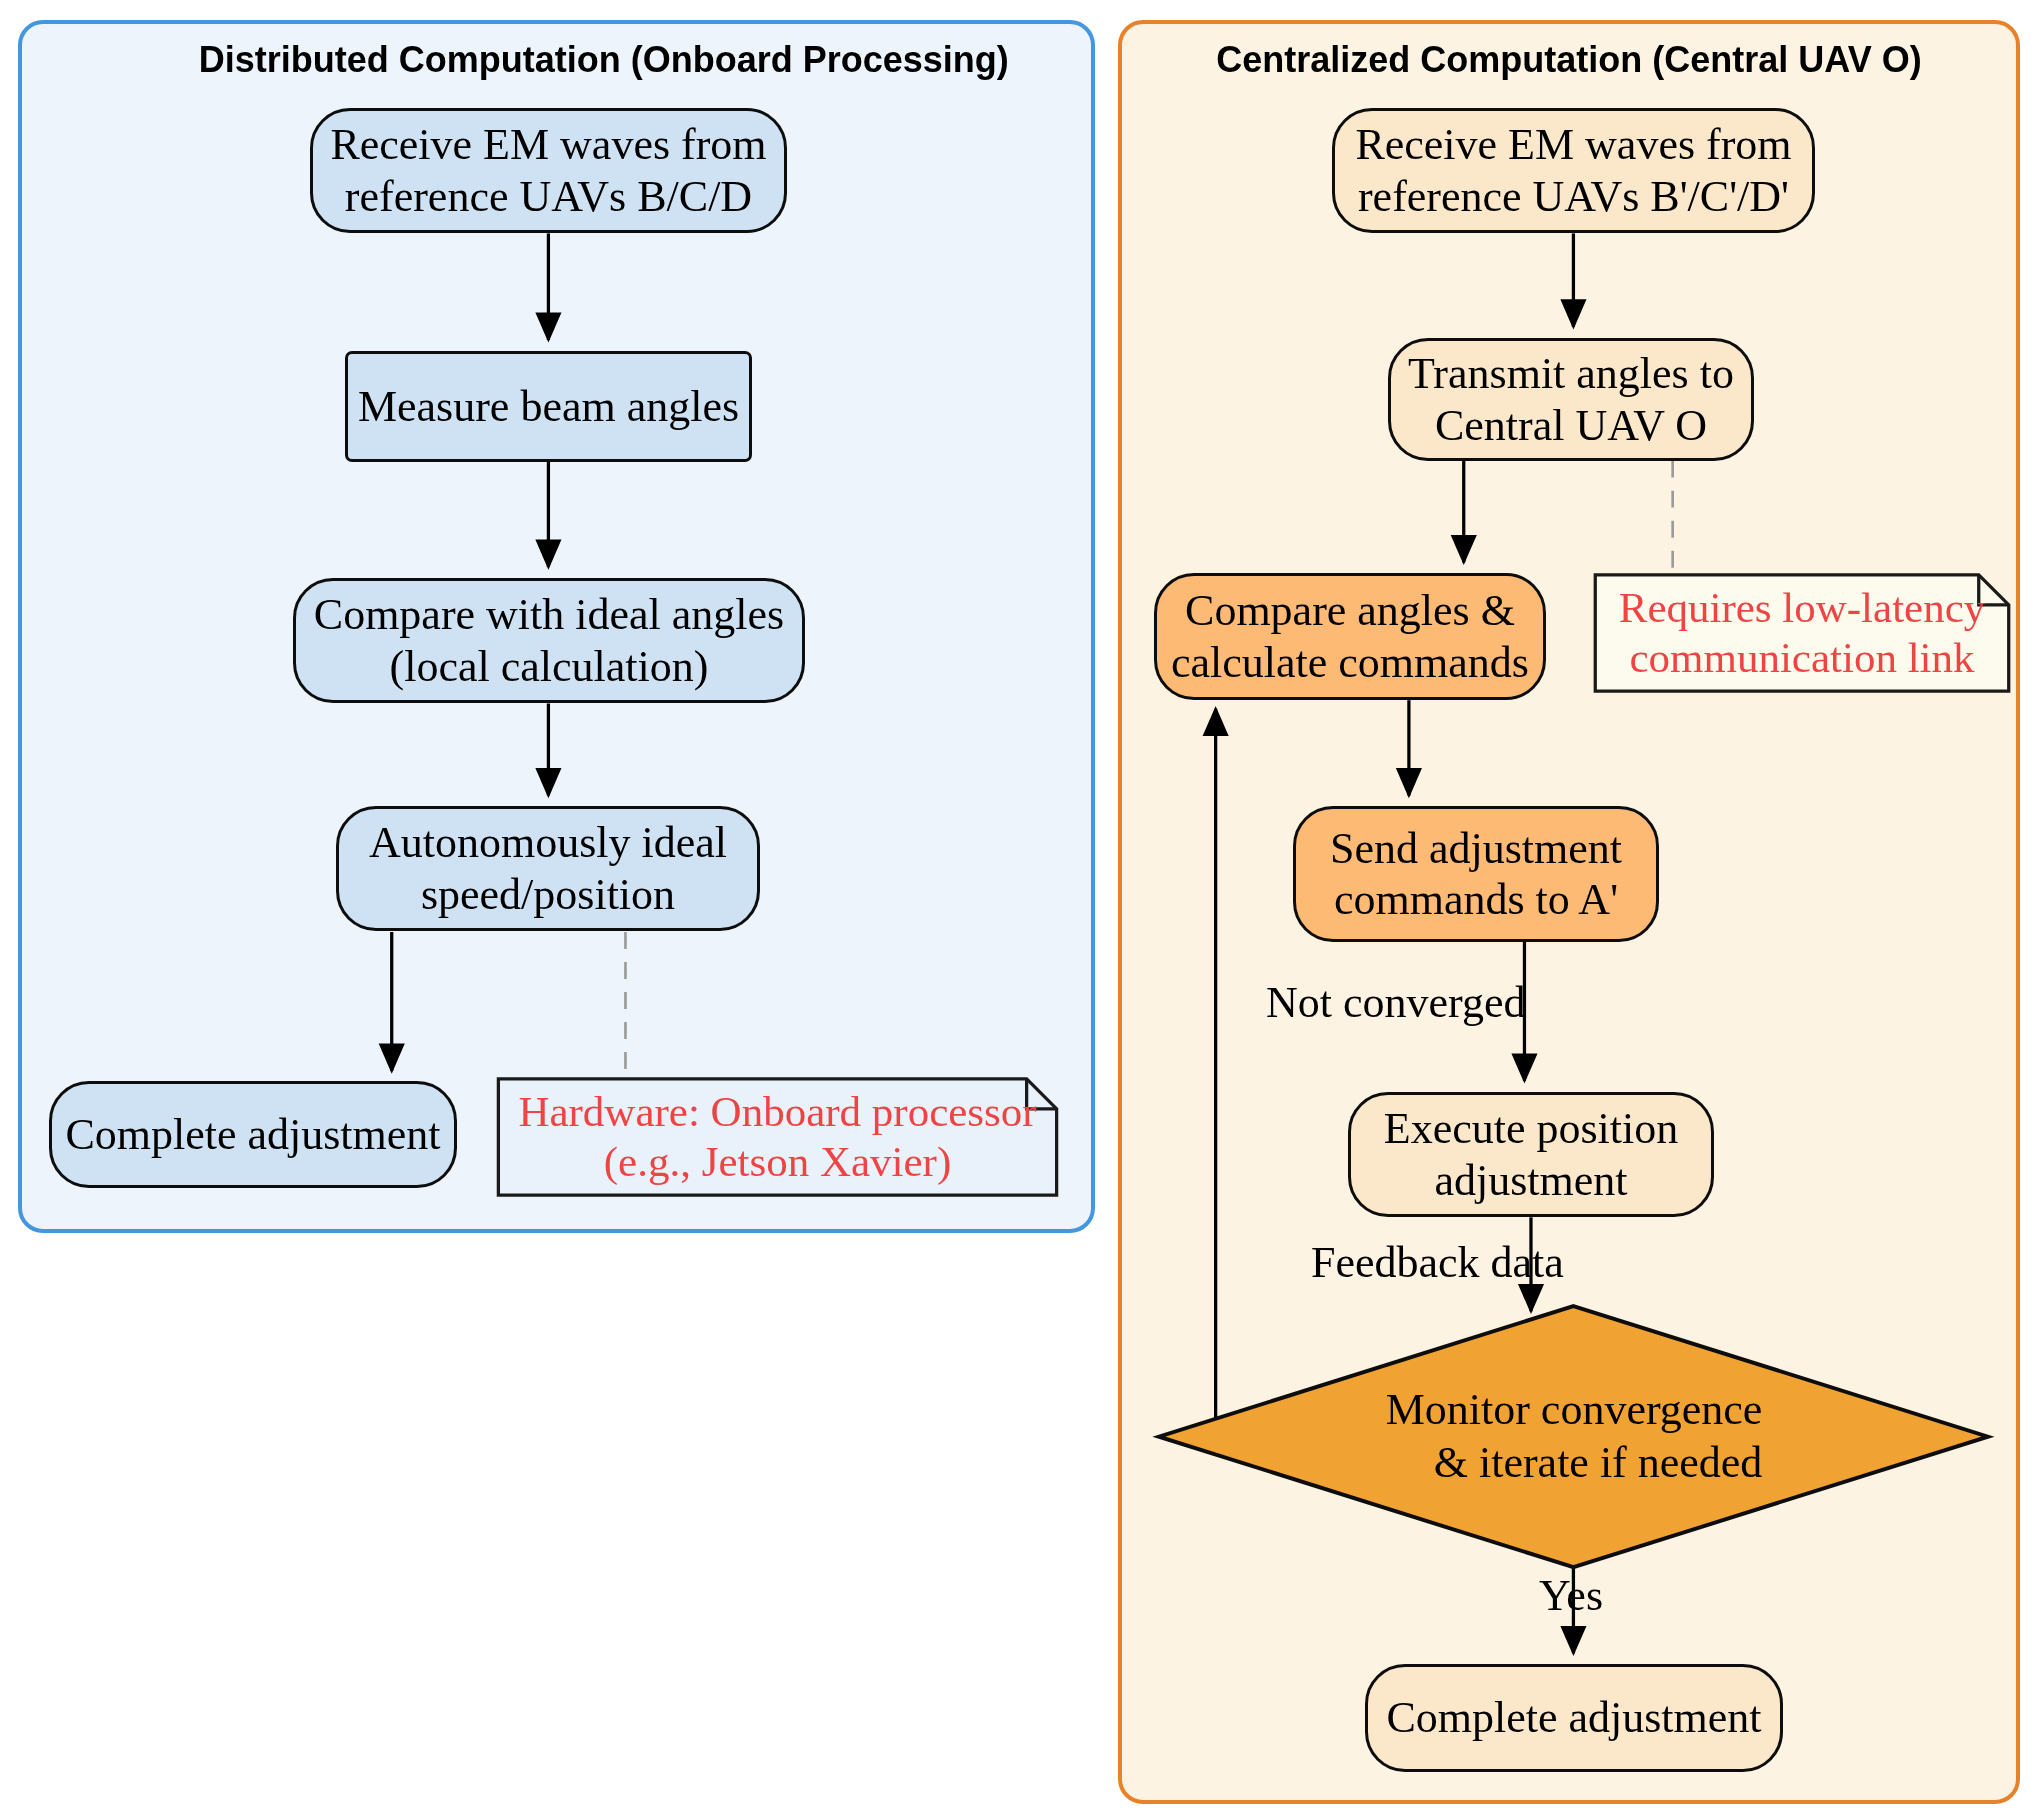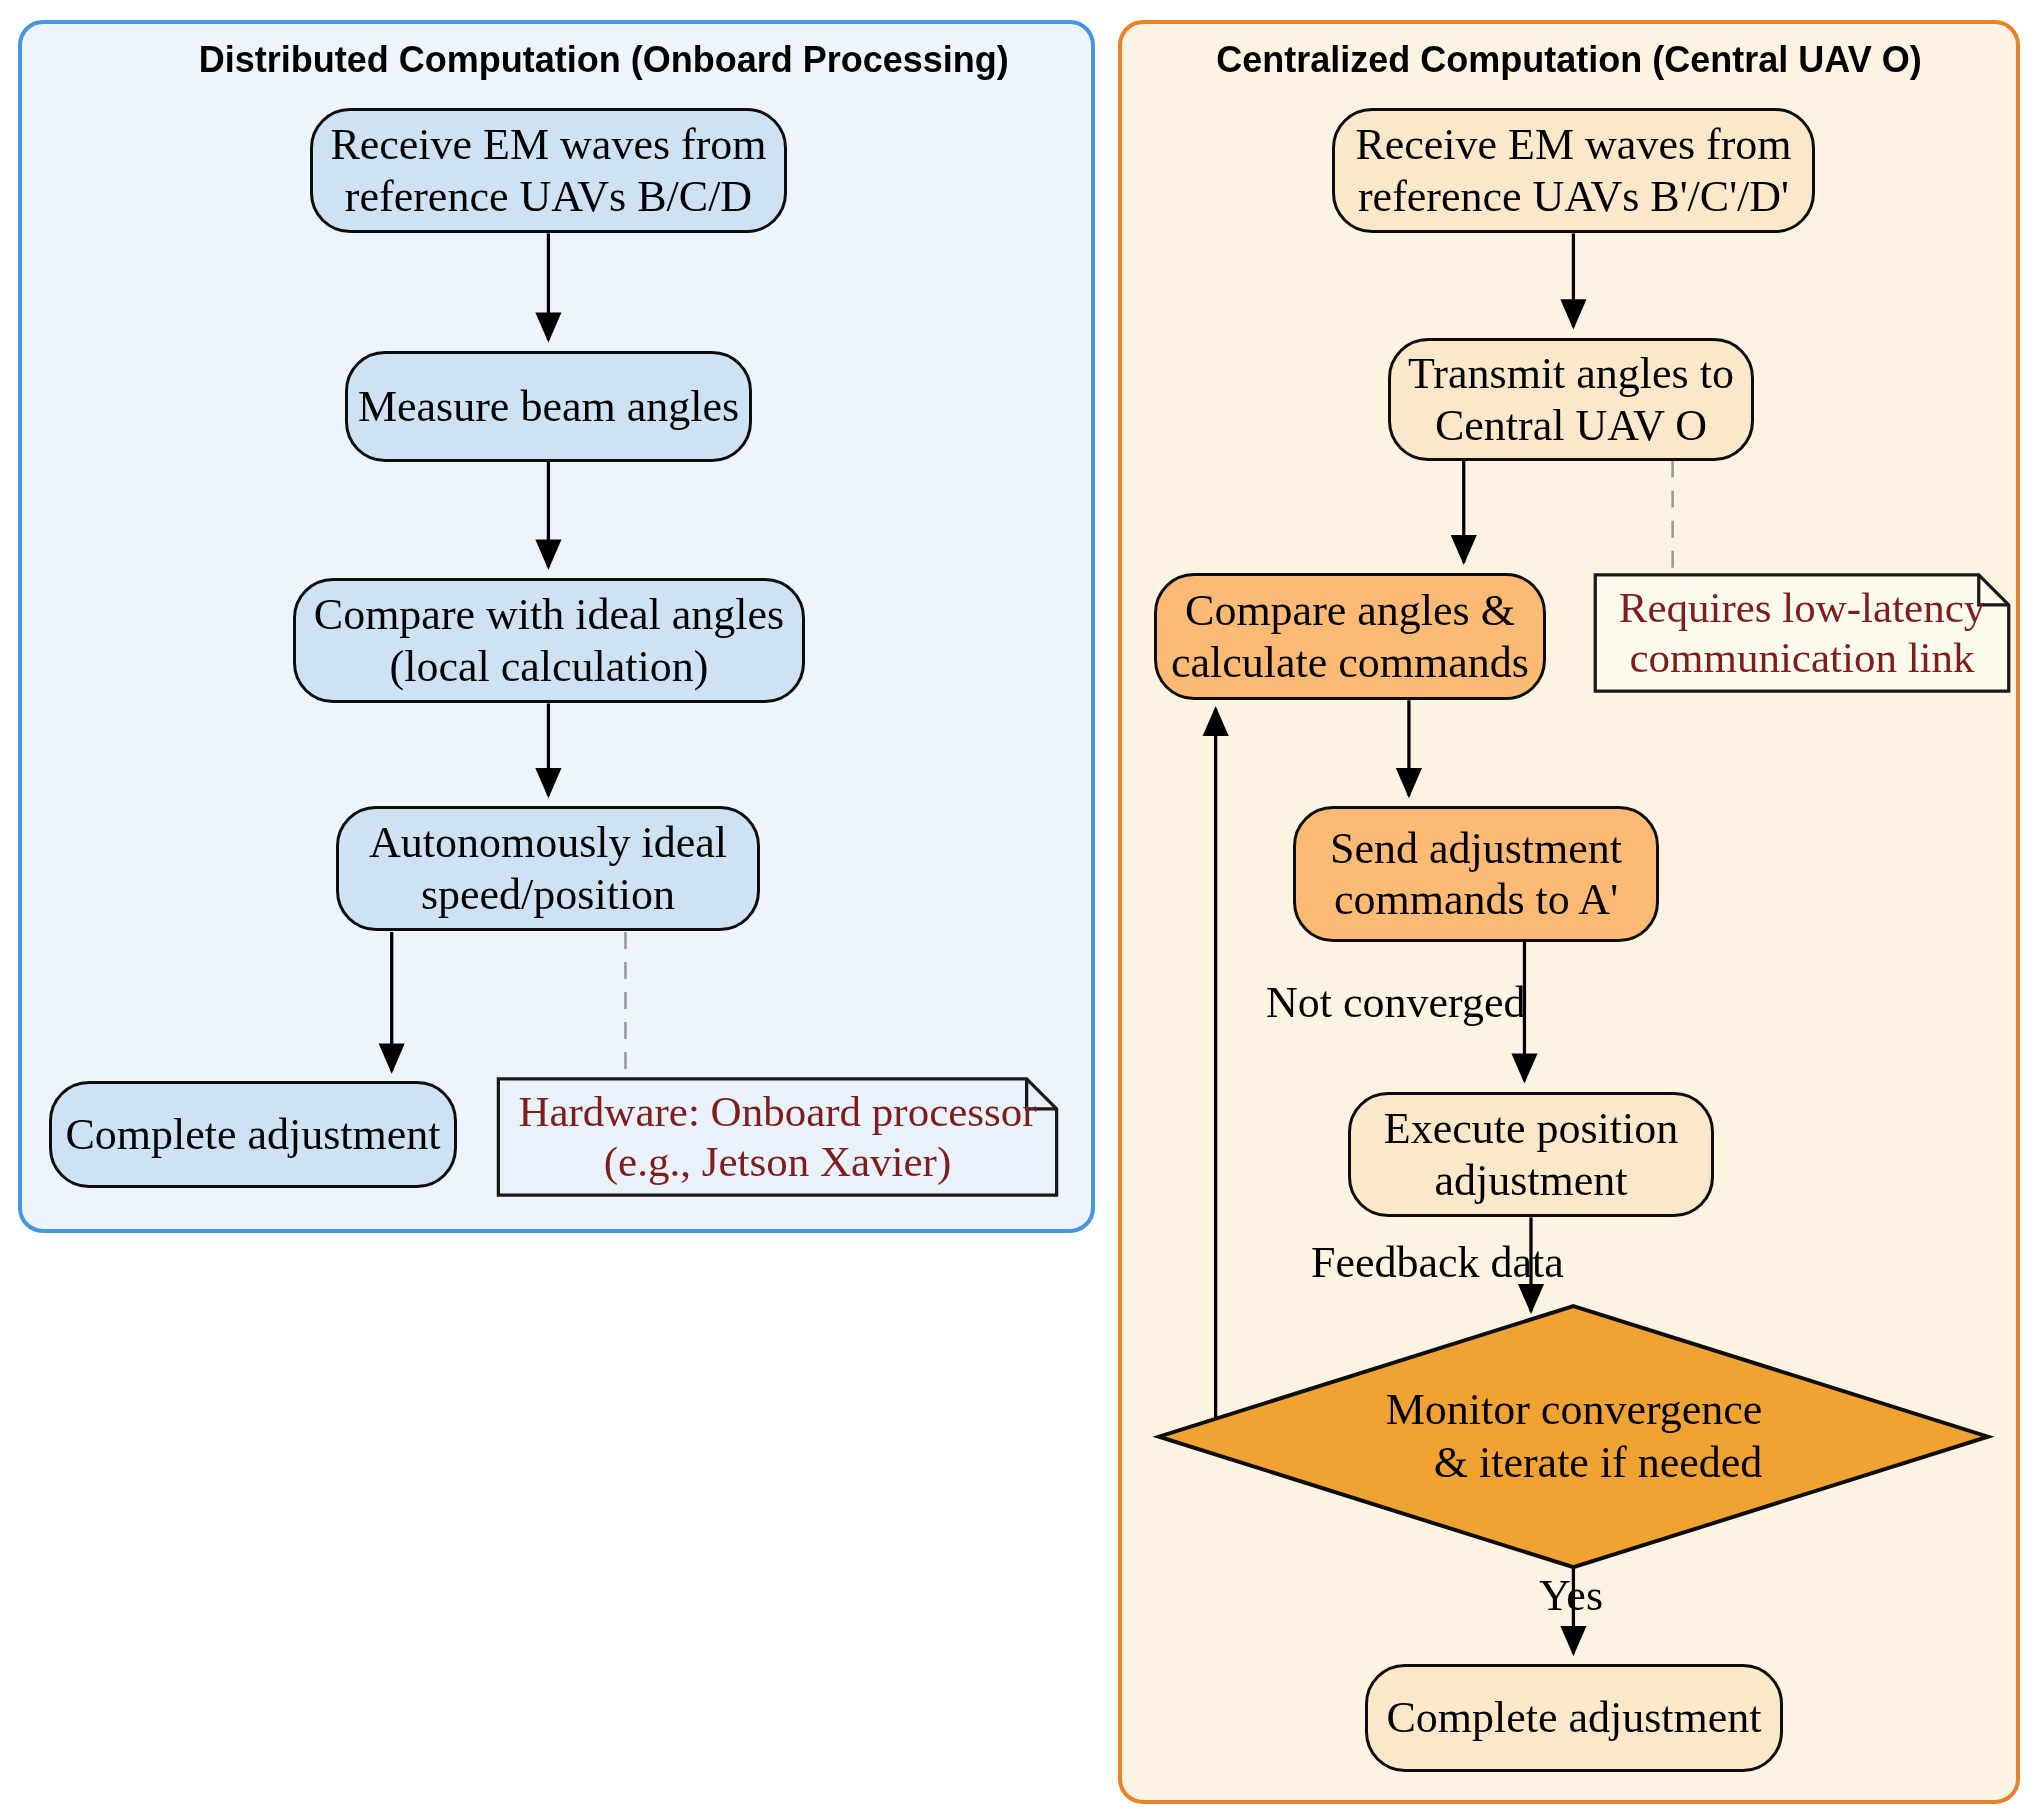--- a/index.html
+++ b/index.html
@@ -58,21 +58,21 @@
     color: #000000;
     white-space: pre-line;
     z-index: 3;
   }
   .node.blue  { background: #cfe2f3; }
   .node.peach { background: #fbe8ca; }
   .node.amber { background: #fdba74; }
 
   
   #l-receive  { left: 310px;  top: 108px;  width: 477px; height: 125px; }
-  #l-measure  { left: 345px;  top: 351px;  width: 407px; height: 111px; }
+  #l-measure  { left: 345px;  top: 351px;  width: 407px; height: 111px; border-radius: 7px; }
   #l-compare  { left: 293px;  top: 578px;  width: 512px; height: 125px; }
   #l-adjust   { left: 336px;  top: 806px; width: 424px; height: 125px; }
   #l-complete { left: 49px;   top: 1081px; width: 408px; height: 107px; }
 
   
   #r-receive  { left: 1332px; top: 108px;  width: 483px; height: 125px; }
   #r-transmit { left: 1388px; top: 338px;  width: 366px; height: 123px; }
   #r-compare  { left: 1154px; top: 573px;  width: 392px; height: 127px; }
   #r-send     { left: 1293px; top: 806px; width: 366px; height: 136px; }
   #r-execute  { left: 1348px; top: 1092px; width: 366px; height: 125px; }
@@ -87,21 +87,21 @@
   .note-label {
     position: absolute;
     left: 0; top: 0;
     width: 100%; height: 100%;
     display: flex;
     align-items: center;
     justify-content: center;
     text-align: center;
     font-size: 43px;
     line-height: 1.17;
-    color: #7f1d1d;
+    color: #ef4444;
     white-space: pre-line;
   }
 
   #diamond-label {
     position: absolute;
     left: 1280px; top: 1368px;
     width: 588px; height: 137px;
     display: flex;
     align-items: center;
     justify-content: center;

